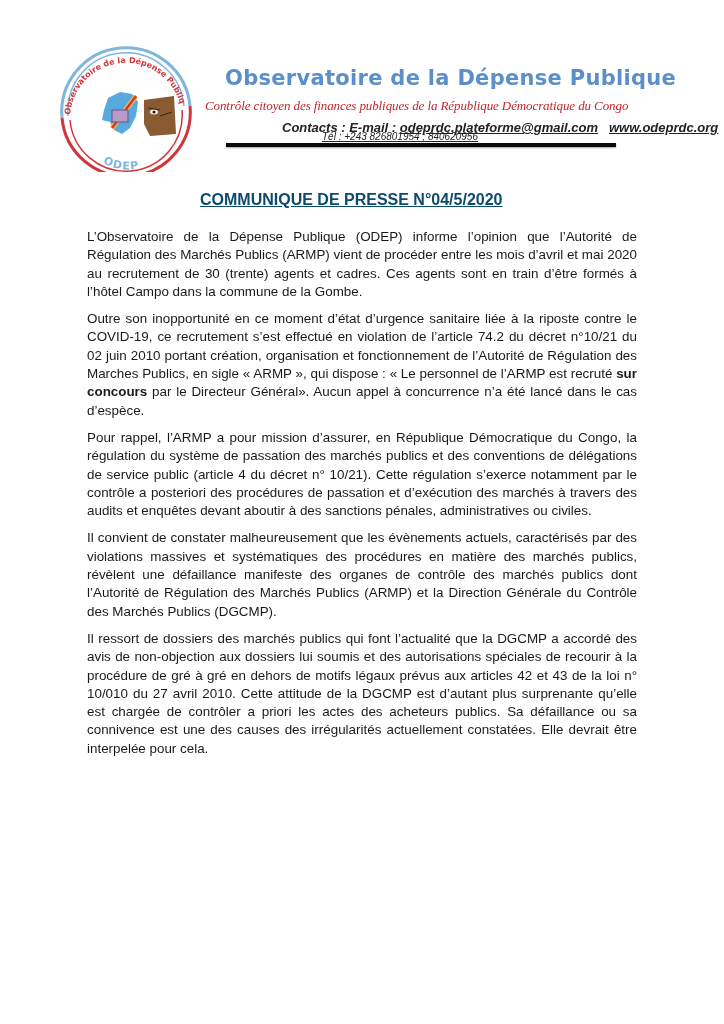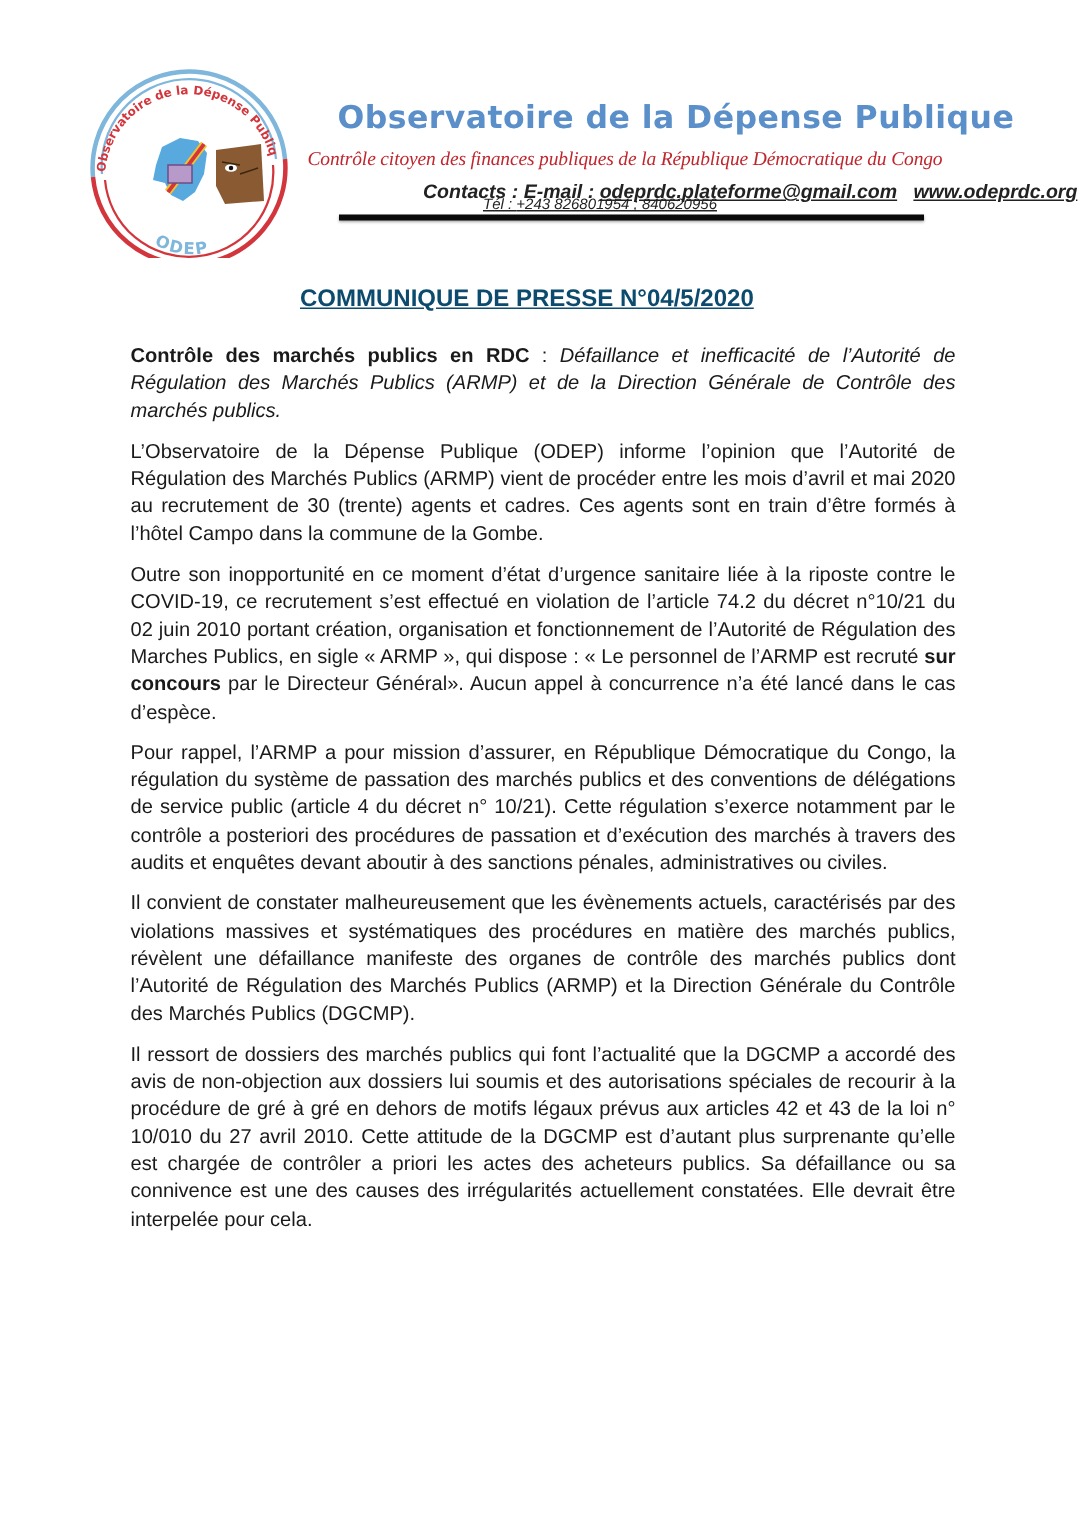--- a/index.html
+++ b/index.html
@@ -78,19 +78,18 @@
   &nbsp;&nbsp;<a>www.odeprdc.org</a>
 </div>
 <div class="phone">
   <a>Tél : </a><a>+243 826801954 ; 840620956</a>
 </div>
 <div class="header-rule"></div>
 
 <div class="press-title">COMMUNIQUE DE PRESSE N°04/5/2020</div>
 
 <div class="content">
-  <p class="lead"><b>Contrôle des marchés publics en RDC</b><span> : </span><i>Défaillance et inefficacité de l’Autorité de Régulation des Marchés Publics (ARMP) et de la Direction Générale de Contrôle des marchés publics.</i></p>
   <p>L’Observatoire de la Dépense Publique (ODEP) informe l’opinion que l’Autorité de Régulation des Marchés Publics (ARMP) vient de procéder entre les mois d’avril et mai 2020 au recrutement de 30 (trente) agents et cadres. Ces agents sont en train d’être formés à l’hôtel Campo dans la commune de la Gombe.</p>
   <p><span>Outre son inopportunité en ce moment d’état d’urgence sanitaire liée à la riposte contre le COVID-19, ce recrutement s’est effectué en violation de l’article 74.2 du décret n°10/21 du 02 juin 2010 portant création, organisation et fonctionnement de l’Autorité de Régulation des Marches Publics, en sigle « ARMP », qui dispose : « Le personnel de l’ARMP est recruté </span><b>sur concours</b><span> par le Directeur Général». Aucun appel à concurrence n’a été lancé dans le cas d’espèce.</span></p>
   <p>Pour rappel, l’ARMP a pour mission d’assurer, en République Démocratique du Congo, la régulation du système de passation des marchés publics et des conventions de délégations de service public (article 4 du décret n° 10/21). Cette régulation s’exerce notamment par le contrôle a posteriori des procédures de passation et d’exécution des marchés à travers des audits et enquêtes devant aboutir à des sanctions pénales, administratives ou civiles.</p>
   <p>Il convient de constater malheureusement que les évènements actuels, caractérisés par des violations massives et systématiques des procédures en matière des marchés publics, révèlent une défaillance manifeste des organes de contrôle des marchés publics dont l’Autorité de Régulation des Marchés Publics (ARMP) et la Direction Générale du Contrôle des Marchés Publics (DGCMP).</p>
   <p>Il ressort de dossiers des marchés publics qui font l’actualité que la DGCMP a accordé des avis de non-objection aux dossiers lui soumis et des autorisations spéciales de recourir à la procédure de gré à gré en dehors de motifs légaux prévus aux articles 42 et 43 de la loi n° 10/010 du 27 avril 2010. Cette attitude de la DGCMP est d’autant plus surprenante qu’elle est chargée de contrôler a priori les actes des acheteurs publics. Sa défaillance ou sa connivence est une des causes des irrégularités actuellement constatées. Elle devrait être interpelée pour cela.</p>
 </div>
 
 </body></html>

